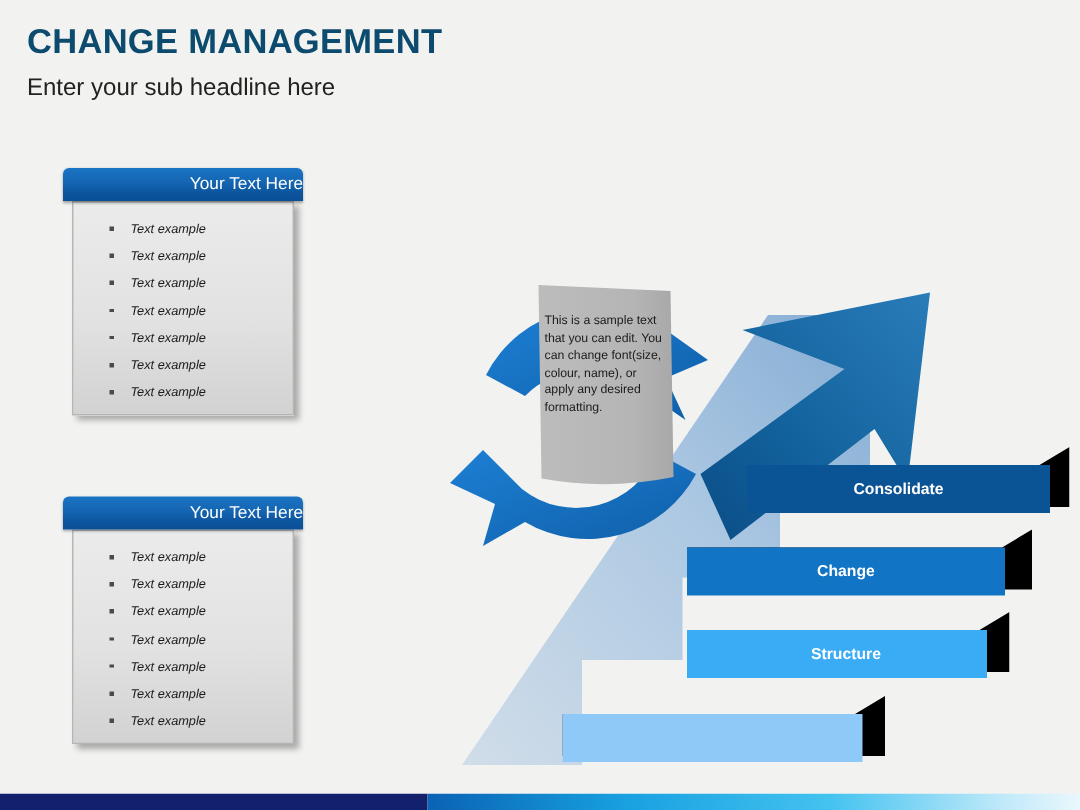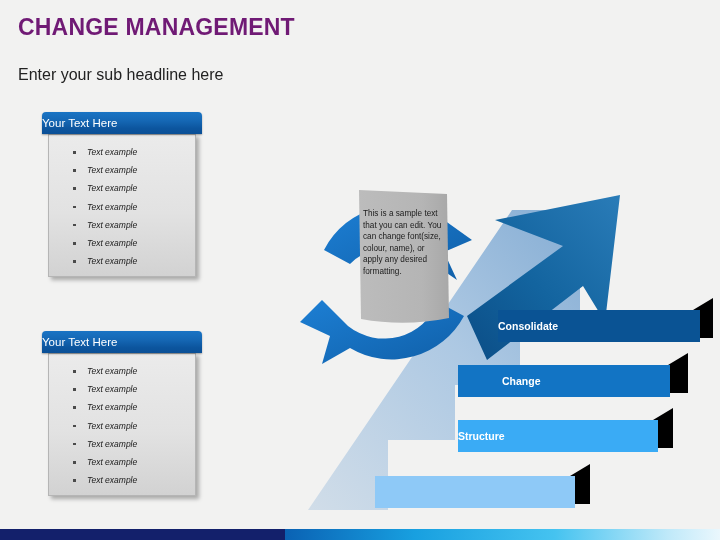--- a/index.html
+++ b/index.html
@@ -19,43 +19,43 @@
   }
 
   
   #title {
     position: absolute;
     left: 18px;
     top: 14px;
     font-size: 23px;
     font-weight: bold;
     letter-spacing: 0.2px;
-    color: #701a75;
+    color: #0c4a6e;
     white-space: nowrap;
   }
   #subtitle {
     position: absolute;
     left: 18px;
-    top: 66px;
+    top: 50px;
     font-size: 16px;
     font-weight: normal;
     color: #222222;
     white-space: nowrap;
   }
 
   
   .panel {
     position: absolute;
     width: 160px;
   }
   .panel-header {
     position: relative;
     height: 22px;
     line-height: 22px;
-    text-align: left;
+    text-align: right;
     color: #ffffff;
     font-size: 11.5px;
     border-radius: 4px 4px 0 0;
     background: linear-gradient(to bottom, #1a74c4 0%, #1567b4 40%, #0c559e 75%, #0a4f96 100%);
     box-shadow: 0 1px 2px rgba(0,0,0,0.35);
     z-index: 3;
   }
   .panel-body {
     position: relative;
     margin-left: 6px;
@@ -152,20 +152,21 @@
   .step {
     position: absolute;
     z-index: 8;
   }
   .step-label {
     position: absolute;
     z-index: 9;
     color: #ffffff;
     font-size: 10.5px;
     font-weight: bold;
+    text-align: center;
     white-space: nowrap;
   }
 
   
   #bottombar {
     position: absolute;
     left: 0;
     bottom: 0;
     width: 720px;
     height: 11px;
@@ -272,21 +273,21 @@
     <svg class="step" style="left:178px; top:238px; width:215px; height:52px;" viewBox="0 0 215 52">
       <polygon points="0,12 195,12 215,0 215,40 0,40" fill="#000000"></polygon>
       <rect x="0" y="12" width="200" height="32" fill="#3aabf5"></rect>
     </svg>
     <div class="step-label" style="left:178px; top:260px; width:212px;">Structure</div>
 
     <svg class="step" style="left:178px; top:183px; width:230px; height:52px;" viewBox="0 0 230 52">
       <polygon points="0,12 210,12 230,0 230,40 0,40" fill="#000000"></polygon>
       <rect x="0" y="12" width="212" height="32" fill="#1274c4"></rect>
     </svg>
-    <div class="step-label" style="left:178px; top:205px; width:212px;padding-left:44px;">Change</div>
+    <div class="step-label" style="left:178px; top:205px; width:212px;">Change</div>
 
     <svg class="step" style="left:218px; top:128px; width:215px; height:52px;" viewBox="0 0 215 52">
       <polygon points="0,12 195,12 215,0 215,40 0,40" fill="#000000"></polygon>
       <rect x="0" y="12" width="202" height="32" fill="#0a5394"></rect>
     </svg>
     <div class="step-label" style="left:218px; top:150px; width:202px;">Consolidate</div>
 
   </div>
 
   <svg id="bottombar" viewBox="0 0 720 11" preserveAspectRatio="none">

